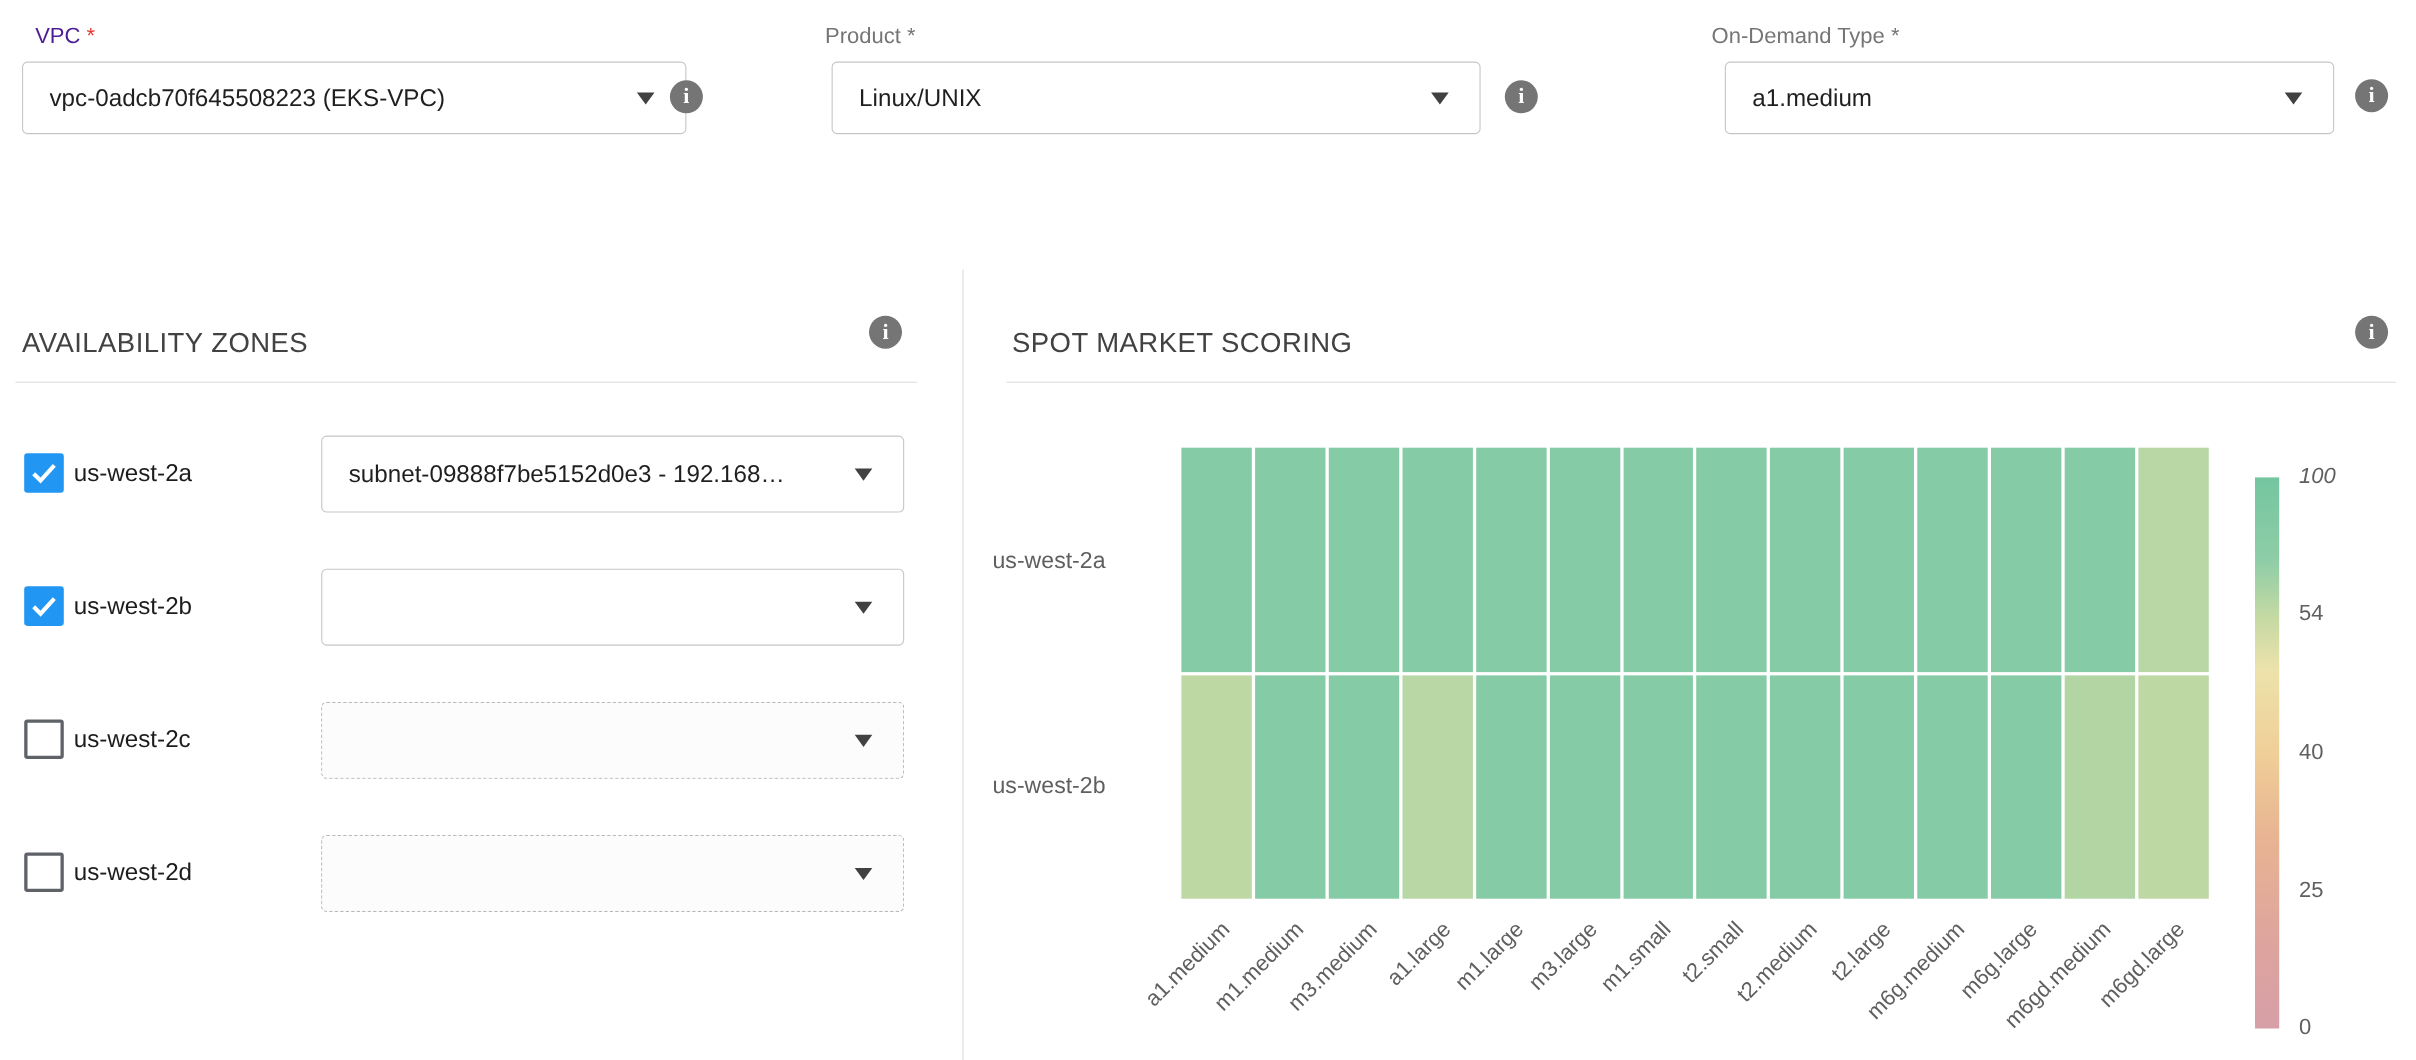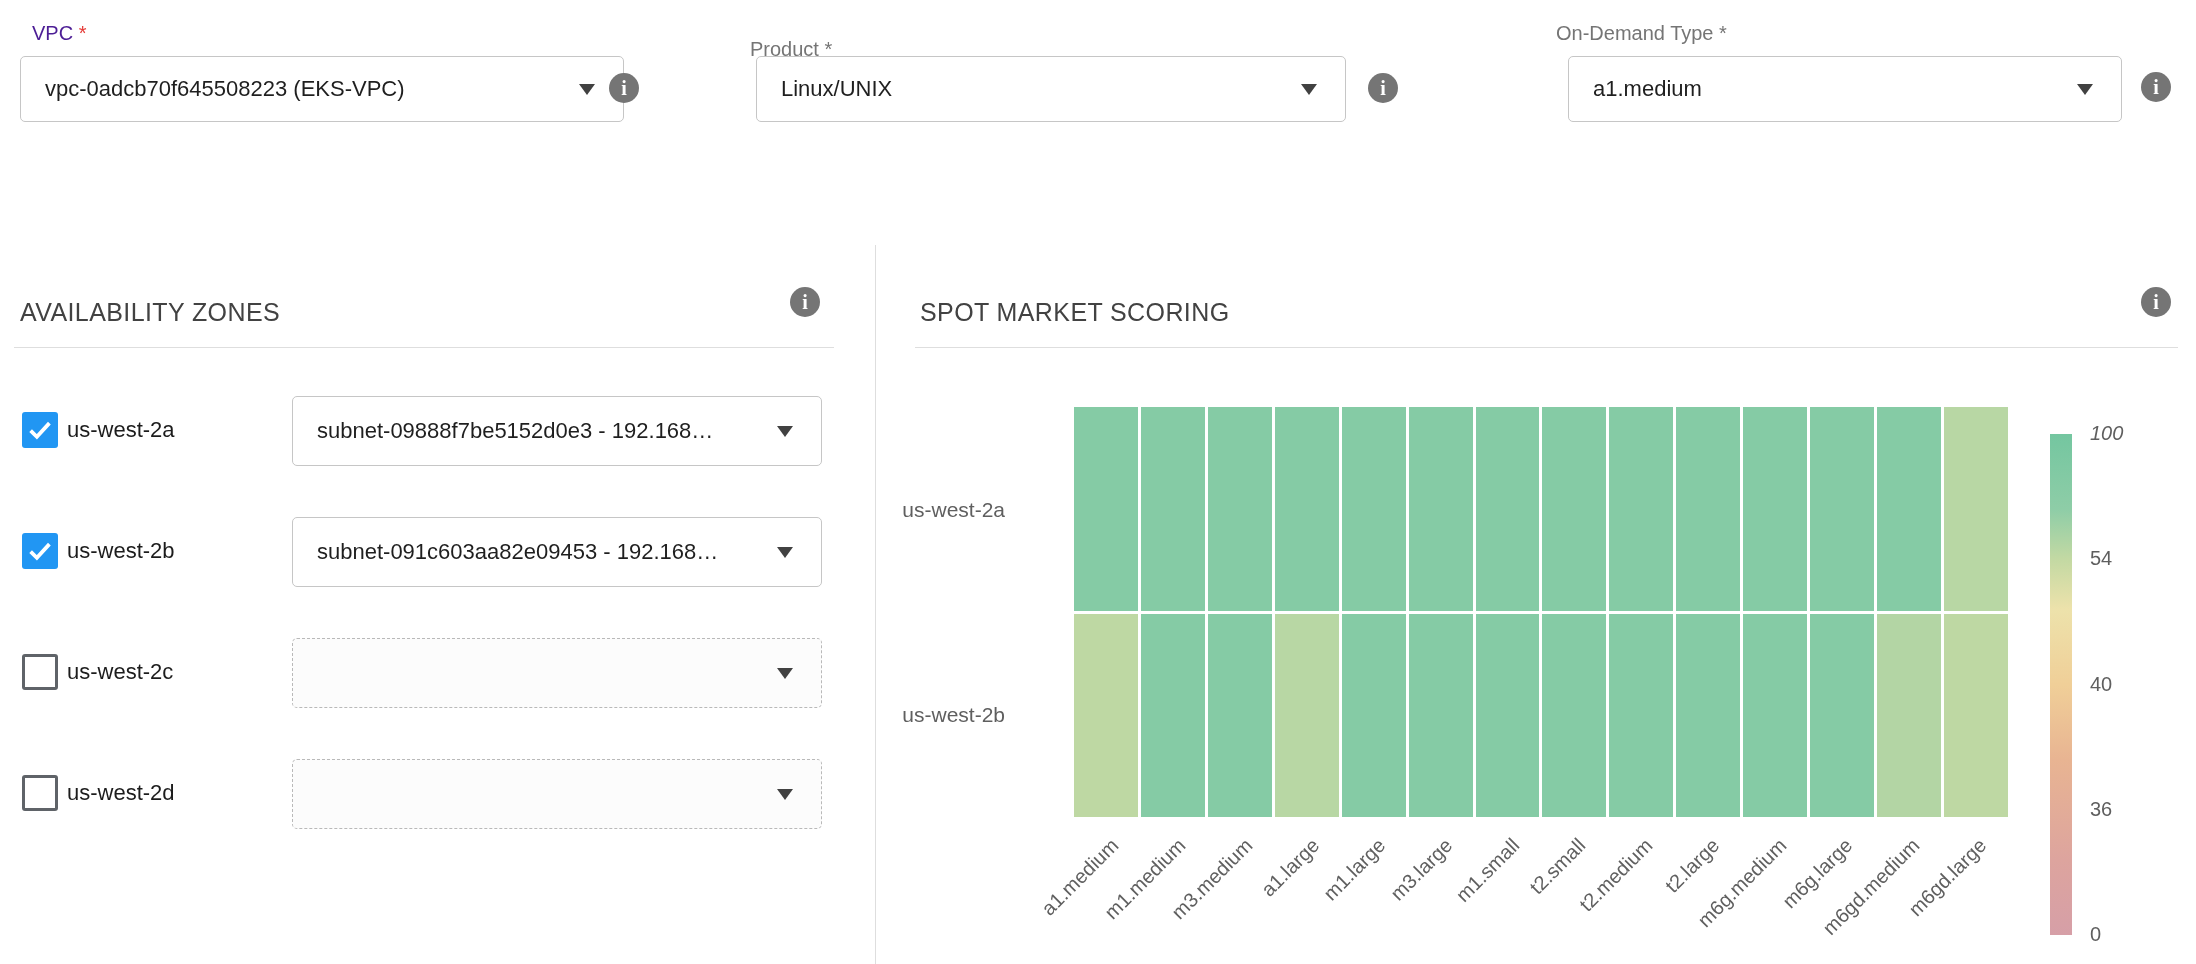--- a/index.html
+++ b/index.html
@@ -62,21 +62,21 @@
 <div class="fld-label" style="left:32px;top:22px">
   <span class="lbl-blue">VPC</span>
   <span class="ast-red">*</span>
 </div>
 <div class="selectbox" style="left:20px;top:56px;width:604px;height:66px">
   <span class="sel-val">vpc-0adcb70f645508223 (EKS-VPC)</span>
   <span class="caret"></span>
 </div>
 <span class="info-icon" style="left:609px;top:73px">i</span>
 
-<div class="fld-label" style="left:750px;top:38px">
+<div class="fld-label" style="left:750px;top:22px">
   <span>Product</span>
   <span>*</span>
 </div>
 <div class="selectbox" style="left:756px;top:56px;width:590px;height:66px">
   <span class="sel-val">Linux/UNIX</span>
   <span class="caret"></span>
 </div>
 <span class="info-icon" style="left:1368px;top:73px">i</span>
 
 <div class="fld-label" style="left:1556px;top:22px">
@@ -109,21 +109,20 @@
 </div>
 
 <div class="az-row" style="top:517px">
   <div class="checkbox checked">
     <svg viewBox="0 0 24 24">
         <polyline points="4.5,12.5 9.5,17.5 19.5,6.5" fill="none" stroke="#ffffff" stroke-width="3"></polyline>
       </svg>
   </div>
   <div class="az-label">us-west-2b</div>
   <div class="selectbox subnet-select">
-    <span class="sel-val">subnet-091c603aa82e09453 - 192.168…</span>
     <span class="caret"></span>
   </div>
 </div>
 
 <div class="az-row" style="top:638px">
   <div class="checkbox">
     
   </div>
   <div class="az-label">us-west-2c</div>
   <div class="selectbox subnet-select empty">
@@ -195,15 +194,15 @@
     <div class="hm-xlabel" style="left: 460.5px; top: 16px;">m6g.medium</div>
     <div class="hm-xlabel" style="left: 527.214px; top: 16px;">m6g.large</div>
     <div class="hm-xlabel" style="left: 593.929px; top: 16px;">m6gd.medium</div>
     <div class="hm-xlabel" style="left: 660.643px; top: 16px;">m6gd.large</div>
   </div>
 <div class="colorbar" style="background: linear-gradient(rgb(116, 198, 160) 0%, rgb(142, 205, 167) 15%, rgb(195, 217, 163) 25%, rgb(237, 226, 171) 35%, rgb(240, 207, 152) 50%, rgb(232, 180, 146) 65%, rgb(221, 164, 158) 85%, rgb(214, 159, 167) 100%);"></div>
 <div class="cb-ticks">
     <div class="cb-tick" style="top: -12px; font-style: italic;">100</div>
     <div class="cb-tick" style="top: 113.25px;">54</div>
     <div class="cb-tick" style="top: 238.5px;">40</div>
-    <div class="cb-tick" style="top: 363.75px;">36</div>
+    <div class="cb-tick" style="top: 363.75px;">25</div>
     <div class="cb-tick" style="top: 489px;">0</div>
   </div>
 
 </body></html>

